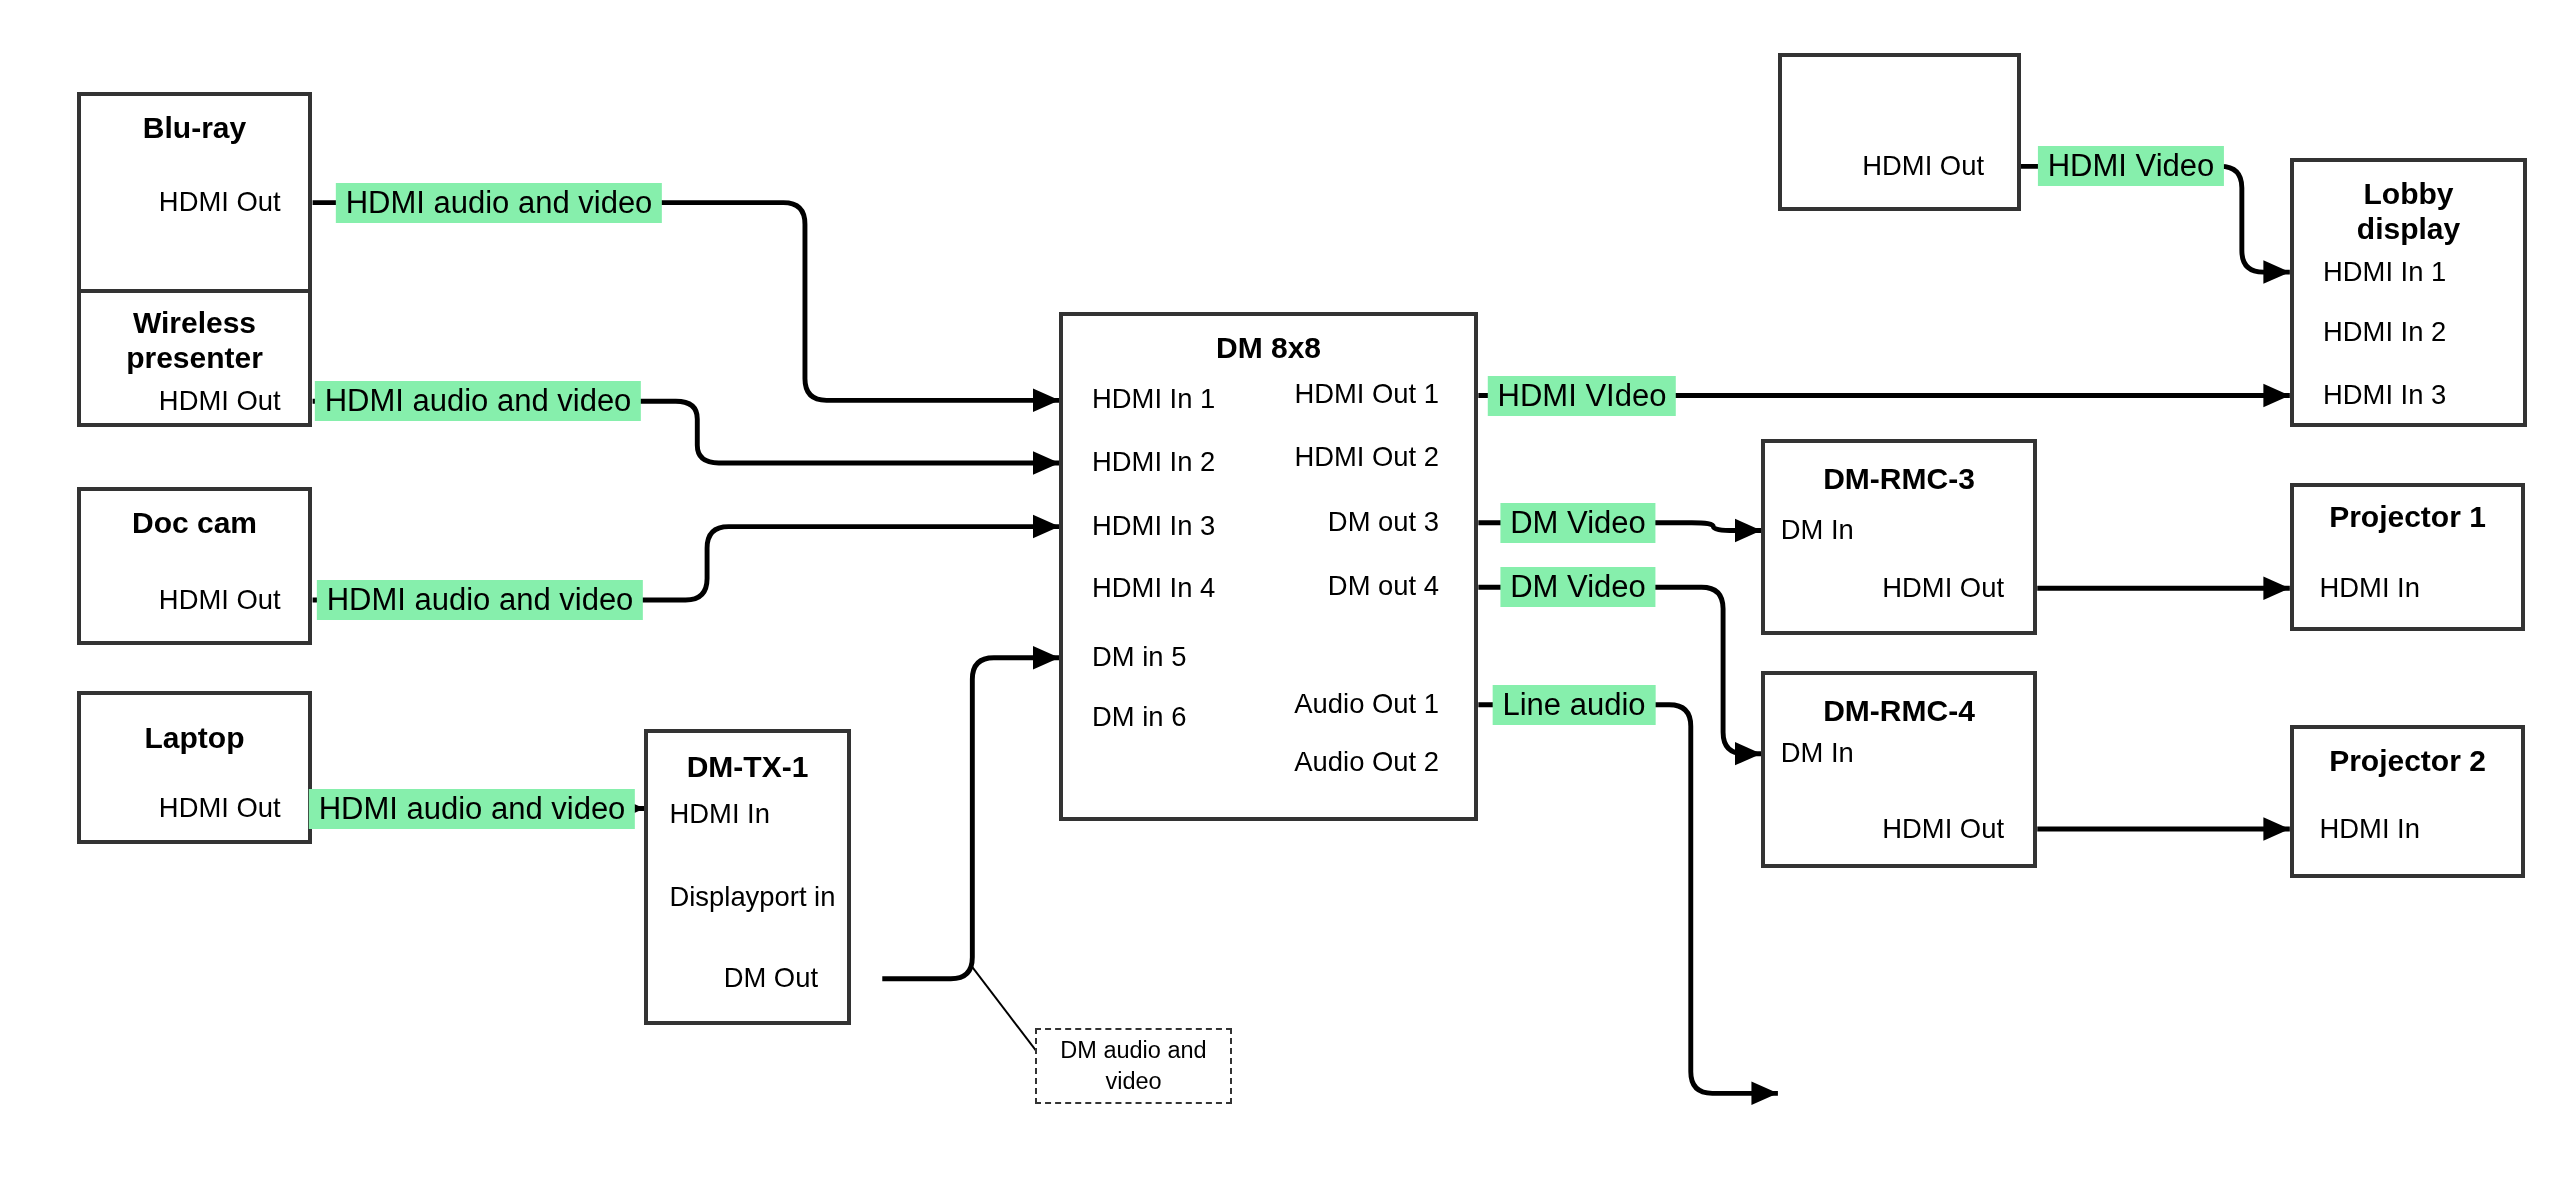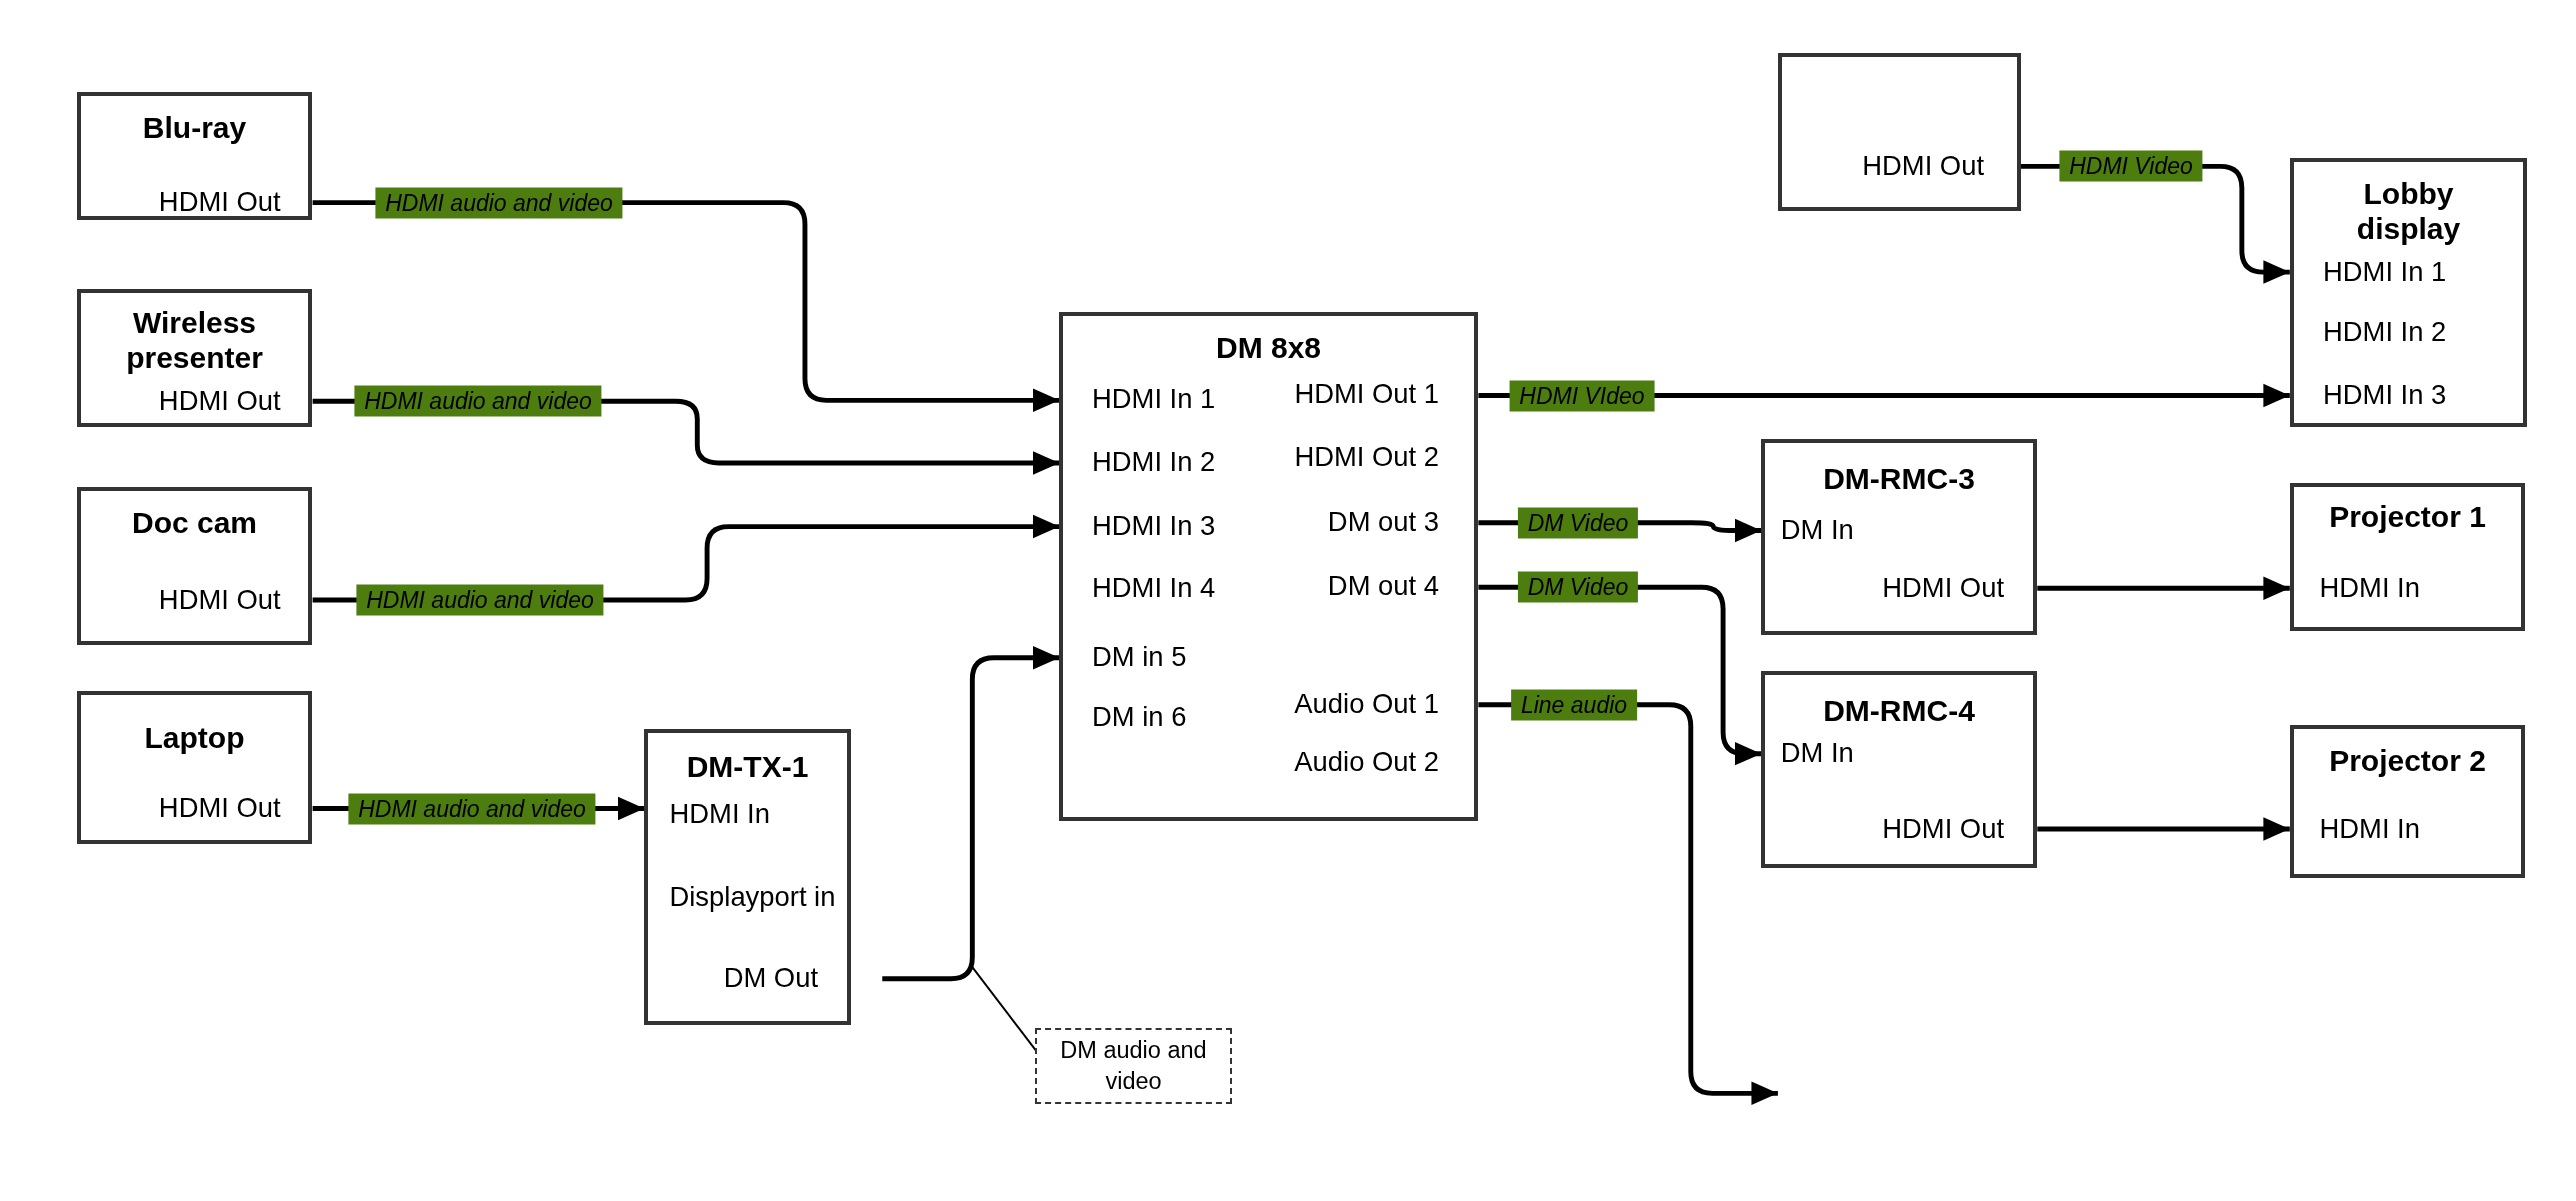--- a/index.html
+++ b/index.html
@@ -18,22 +18,22 @@
   .title > span{display:inline-block;}
   .w170{max-width:166px;} .w200{max-width:201px;} .w150{max-width:147px;}
   .port{
     position:absolute;font-size:27.4px;white-space:nowrap;
     transform:translateY(-50%);z-index:2;
   }
   #wires{position:absolute;left:0;top:0;z-index:0;}
   .wire{fill:none;stroke:#000000;stroke-width:5;stroke-linejoin:round;}
   .leader{fill:none;stroke:#000000;stroke-width:2;}
   .elabel{
-    position:absolute;transform:translate(-50%,-50%);background:#4d7c0f;
-    padding:2px 9.8px;font-size:23px;white-space:nowrap;z-index:3;font-style:italic;
+    position:absolute;transform:translate(-50%,-50%);background:#86efac;
+    padding:2px 9.8px;font-size:31px;white-space:nowrap;z-index:3;
   }
   .note{
     position:absolute;border:2px dashed #333333;background:#ffffff;
     box-sizing:border-box;display:flex;align-items:center;justify-content:center;
     text-align:center;font-size:23.5px;line-height:1.3;z-index:2;
   }
   .note > span{display:inline-block;max-width:168px;}
 </style>
 </head>
 <body>
@@ -54,21 +54,21 @@
     <path class="wire" marker-end="url(#arrow)" d="M 1510 404 H 2339"></path>
     <path class="wire" marker-end="url(#arrow)" d="M 1510 534 H 1728 Q 1750 534 1750 538 Q 1750 542 1772 542 H 1799"></path>
     <path class="wire" marker-end="url(#arrow)" d="M 1510 600 H 1738 Q 1760 600 1760 622 V 748 Q 1760 770 1782 770 H 1799"></path>
     <path class="wire" marker-end="url(#arrow)" d="M 1510 720 H 1705 Q 1727 720 1727 742 V 1095 Q 1727 1117 1749 1117 H 1816"></path>
     <path class="wire" marker-end="url(#arrow)" d="M 2064 170 H 2268 Q 2290 170 2290 192 V 256 Q 2290 278 2312 278 H 2339"></path>
     <path class="wire" marker-end="url(#arrow)" d="M 2081 601 H 2339"></path>
     <path class="wire" marker-end="url(#arrow)" d="M 2081 847 H 2339"></path>
     <path class="leader" d="M 993 988 L 1060 1076"></path>
   </svg>
 
-  <div class="node" style="left:77px;top:92px;width:235px;height:128px">
+  <div class="node" style="left:77px;top:92px;width:235px;height:201px">
     <div class="title" style="top:13.7px">
       <span>Blu-ray</span></div>
     <div class="port" style="top:106px;right:27.4px">HDMI Out</div>
   </div>
 
   <div class="node" style="left:77px;top:289px;width:235px;height:138px">
     <div class="title" style="top:11.7px">
       <span class="w170">Wireless presenter</span></div>
     <div class="port" style="top:108px;right:27.4px">HDMI Out</div>
   </div>

